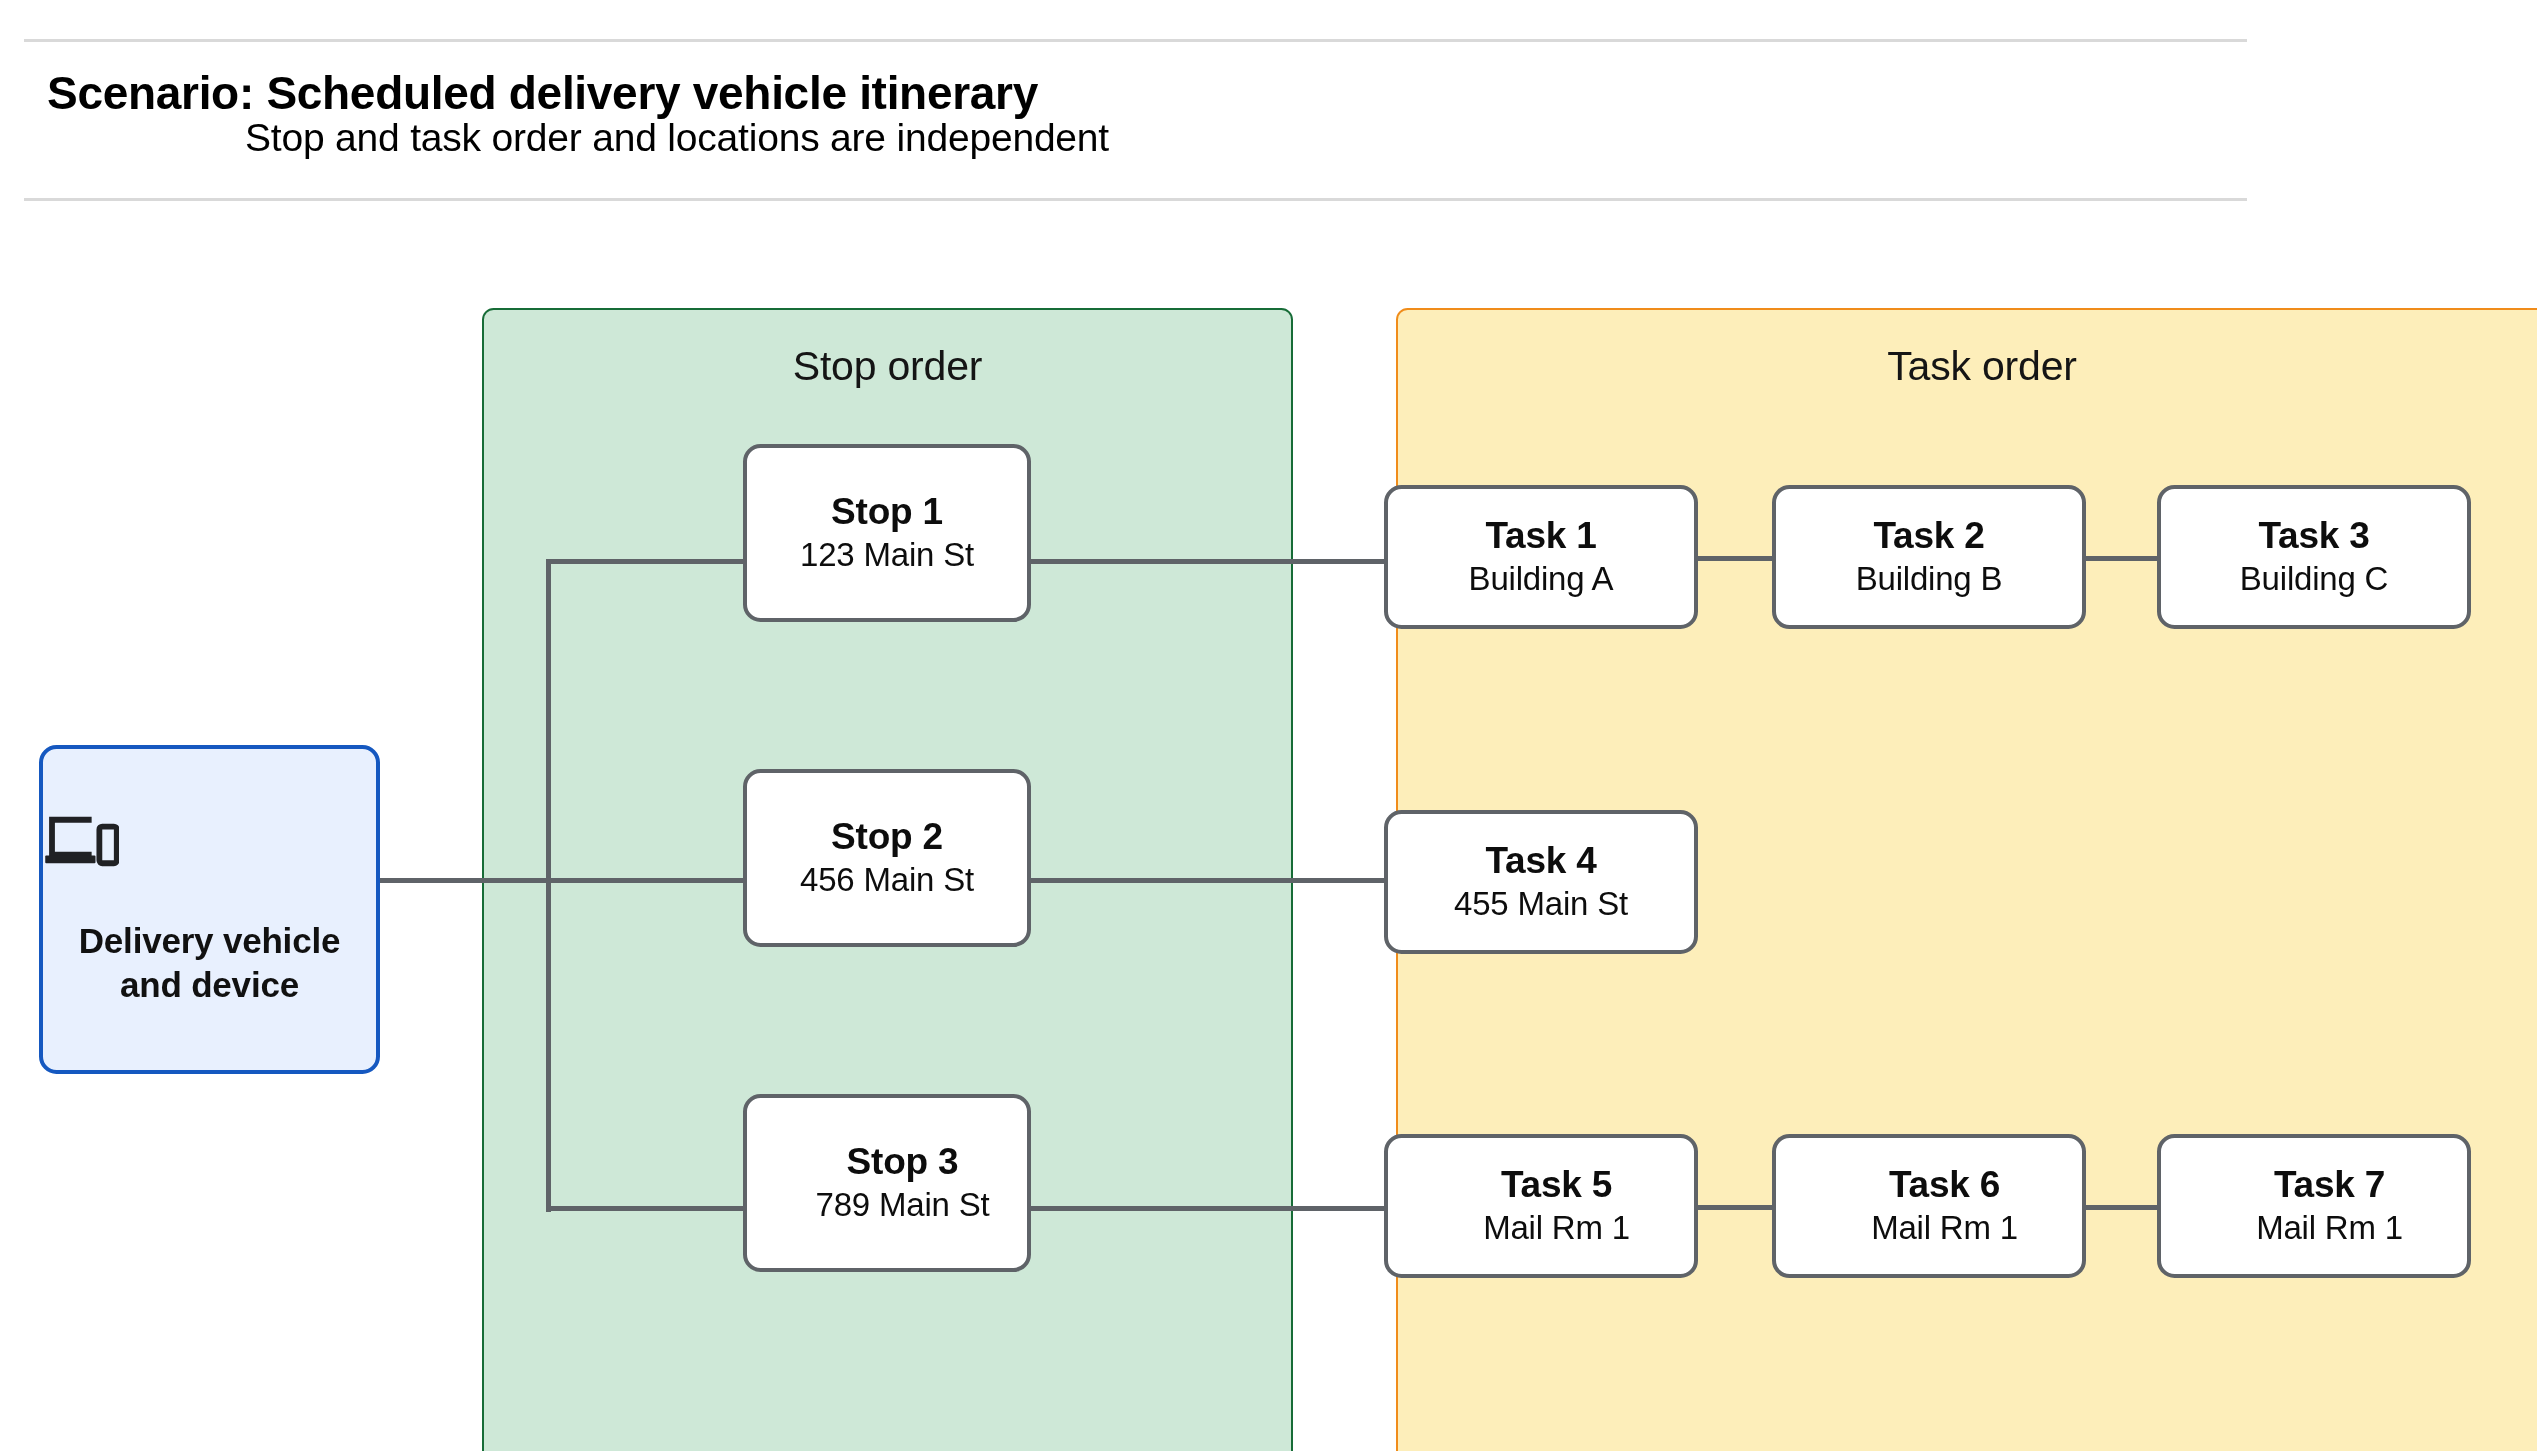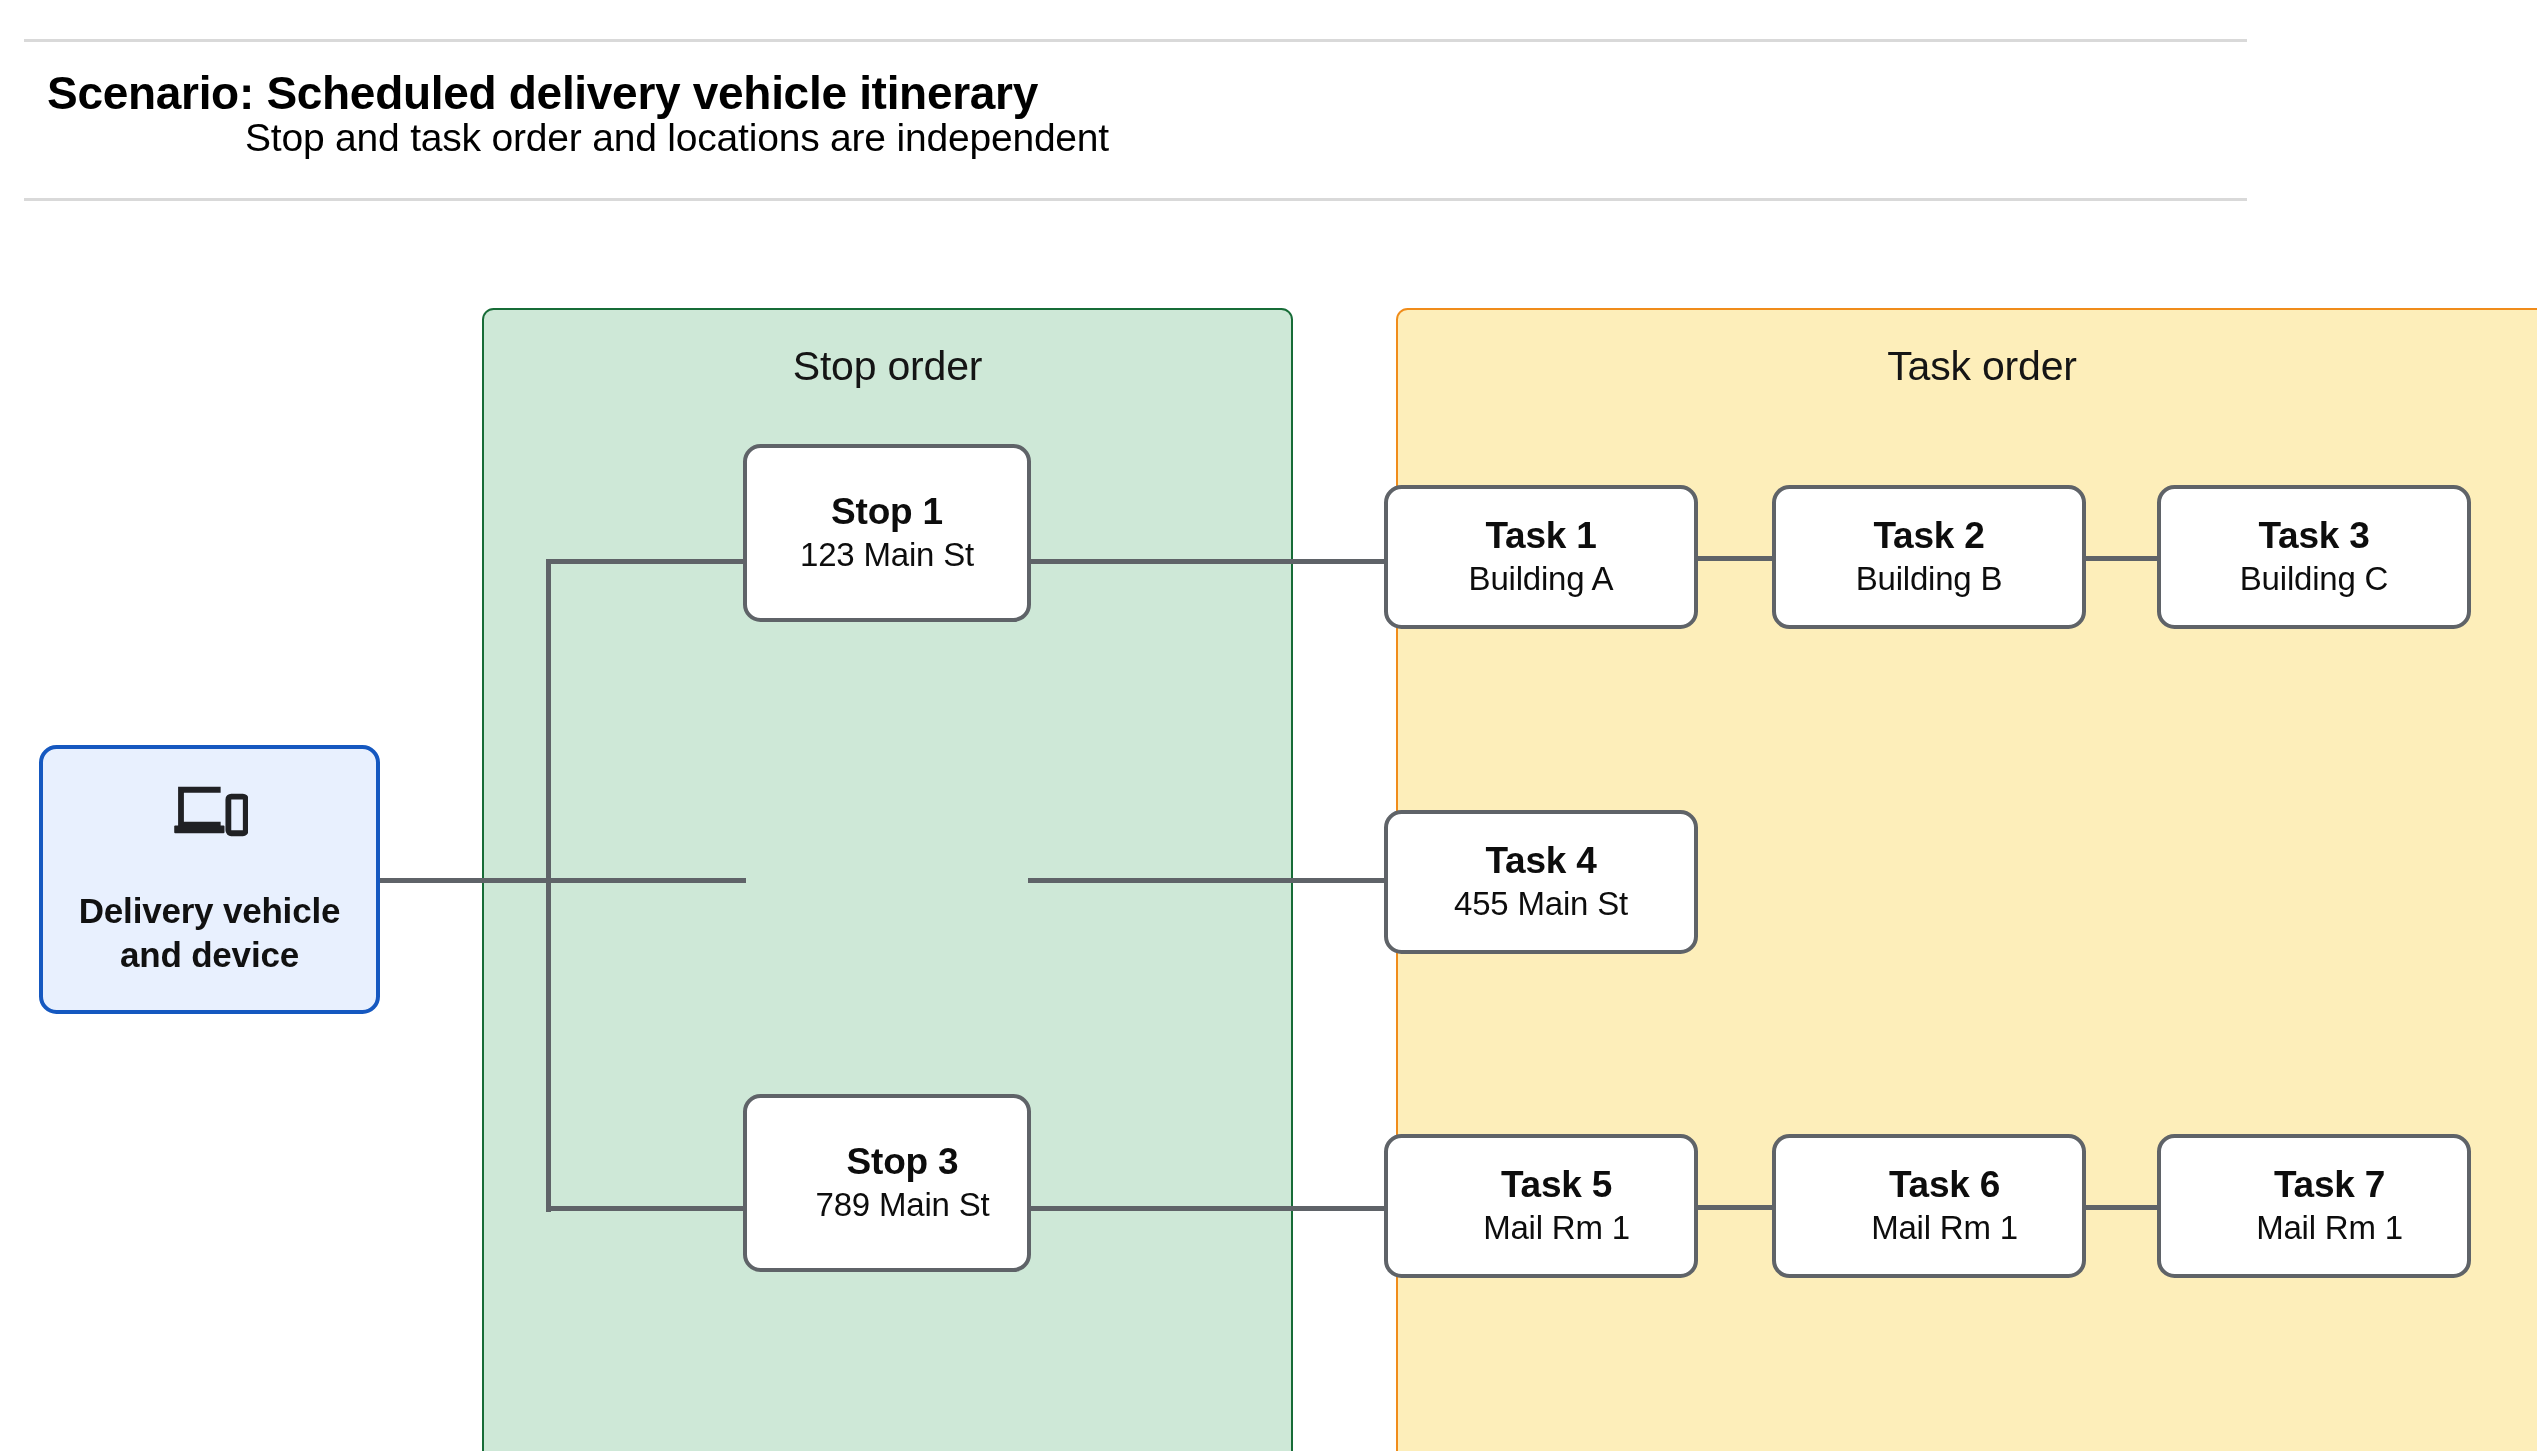--- a/index.html
+++ b/index.html
@@ -129,28 +129,27 @@
   .task-row-1 { top: 485px; }
   .task-row-2 { top: 810px; }
   .task-row-3 { top: 1134px; padding-left: 31px; }
 
   
   .vehicle {
     position: absolute;
     left: 39px;
     top: 745px;
     width: 341px;
-    height: 269px;
+    height: 329px;
     box-sizing: border-box;
     background: #e8f0fe;
     border: 4.8px solid #1558c0;
     border-radius: 17.5px;
     display: flex;
     flex-direction: column;
-    align-items: center;
     justify-content: center;
     z-index: 5;
   }
   .vehicle .v-icon {
     width: 76px;
     height: 58px;
     margin-bottom: 48px;
     display: block;
   }
   .vehicle .v-label {
@@ -218,20 +217,24 @@
   </div>
 
   <div class="group group-stop">
     <div class="group-title">Stop order</div>
   </div>
 
   <div class="node stop-node stop-1">
     <span class="n-title">Stop 1</span>
     <span class="n-sub">123 Main St</span>
   </div>
+  <div class="node stop-node stop-2">
+    <span class="n-title">Stop 2</span>
+    <span class="n-sub">456 Main St</span>
+  </div>
   <div class="node stop-node stop-3">
     <span class="n-title">Stop 3</span>
     <span class="n-sub">789 Main St</span>
   </div>
 
   <div class="group group-task">
     <div class="group-title">Task order</div>
   </div>
 
   <div class="node task-node task-col-1 task-row-1">

